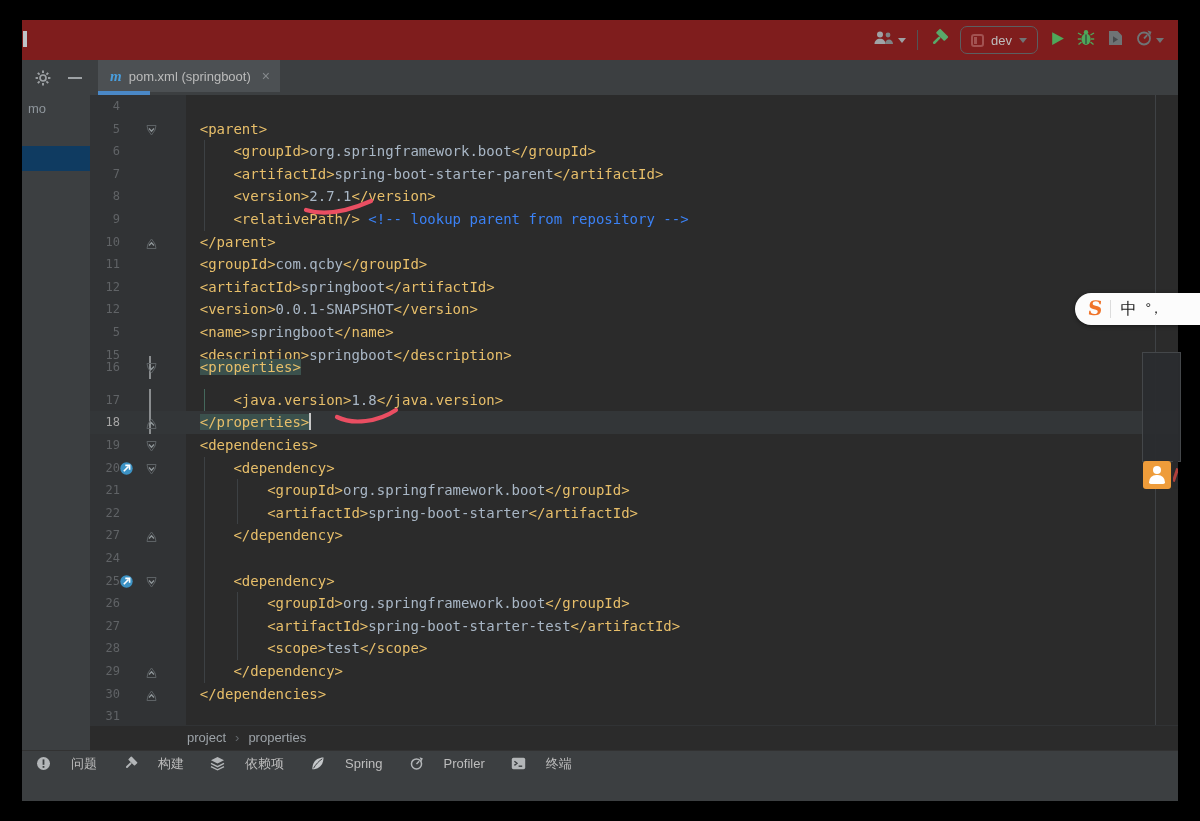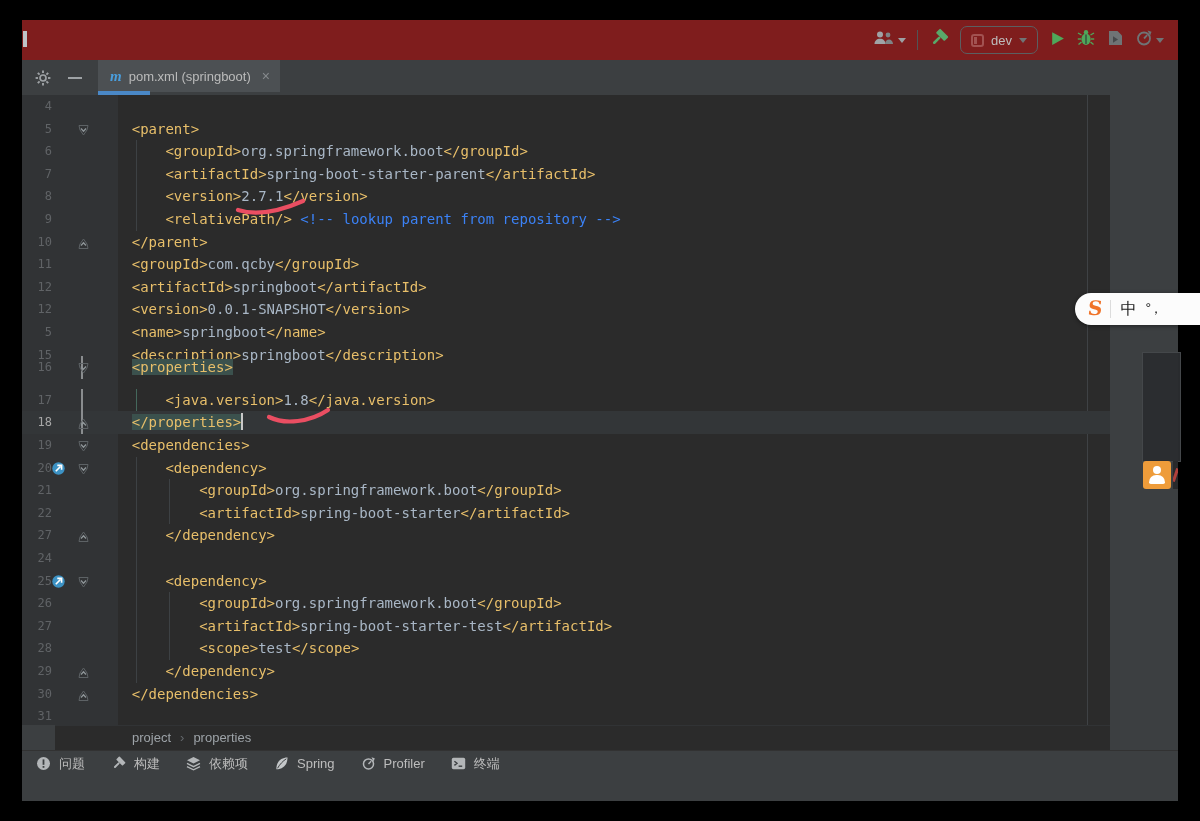--- a/index.html
+++ b/index.html
@@ -50,26 +50,26 @@
   .gico{position:absolute;left:29px;top:4px;width:15px;height:15px;}
   .code{position:absolute;left:76px;top:0;white-space:pre;font-family:"DejaVu Sans Mono",monospace;
         font-size:14px;line-height:22.6px;}
   .t-tag{color:#e8bf6a;}
   .t-text{color:#a9b7c6;}
   .t-comment{color:#3b82f6;}
   .t-hltag{color:#e8bf6a;background:#3b514d;}
   .caret{display:inline-block;width:2px;height:17px;background:#c8c8c8;vertical-align:-3px;}
   .anno{position:absolute;left:0;top:0;pointer-events:none;}
   
-  .crumbs{height:25px;background:#2b2b2b;display:flex;align-items:center;gap:9px;padding-left:77px;border-top:1px solid #313335;margin-left:33px;}
+  .crumbs{height:25px;background:#2b2b2b;display:flex;align-items:center;gap:9px;padding-left:97px;border-top:1px solid #313335;}
   .crumb{color:#9da3a8;font-size:13px;}
   .crumb-sep{color:#64696d;font-size:13px;}
   
   .botbar{height:25px;background:#3c3f41;border-top:1px solid #323232;display:flex;align-items:center;gap:26px;padding-left:14px;}
-  .bot-item{display:flex;align-items:center;gap:8px;}
+  .bot-item{display:flex;align-items:center;gap:20px;}
   .bot-item span{color:#bdbdbd;font-size:13px;}
   
   .ime{position:absolute;left:1075px;top:293px;width:125px;height:32px;background:#fcfcfc;
        border-radius:16px 0 0 16px;box-shadow:0 1px 4px rgba(0,0,0,.45);display:flex;align-items:center;z-index:50;}
   .ime-s{color:#f07328;font-weight:bold;font-size:20px;font-family:"DejaVu Serif",serif;margin:0 8px 2px 13px;transform:skewX(-6deg);}
   .ime-div{width:1px;height:18px;background:#dcdcdc;margin-right:9px;}
   .ime-mode{color:#1a1a1a;font-size:16px;margin-right:9px;}
   .ime-punct{color:#1a1a1a;font-size:14px;letter-spacing:-2px;}
   .ovl-panel{position:absolute;left:1142px;top:352px;width:37px;height:108px;background:rgba(43,45,48,.96);
              border:1px solid #44474a;z-index:40;}
@@ -178,20 +178,24 @@
     <span class="tabbar-minus"></span>
     <div class="tab">
       <span class="maven-m">m</span>
       <span class="tab-label">pom.xml (springboot)</span>
       <span class="tab-close">×</span>
     </div>
     <div class="tab-underline" id="tab-underline" style="width: 52px;"></div>
   </div>
 
   <div class="main">
+    <div class="proj">
+      <span class="proj-text">mo</span>
+      <div class="proj-sel"></div>
+    </div>
     <div class="editor-col">
       <div class="editor" id="editor">
         <div class="gutterbg"></div>
         <div class="margin-guide"></div>
 
         <div class="iguide" style="left:114px;top:45px;height:91px;"></div>
         <div class="iguide teal" style="left:114px;top:294px;height:22px;"></div>
         <div class="iguide" style="left:114px;top:362px;height:226px;"></div>
         <div class="iguide" style="left:147px;top:384px;height:45px;"></div>
         <div class="iguide" style="left:147px;top:497px;height:68px;"></div>

